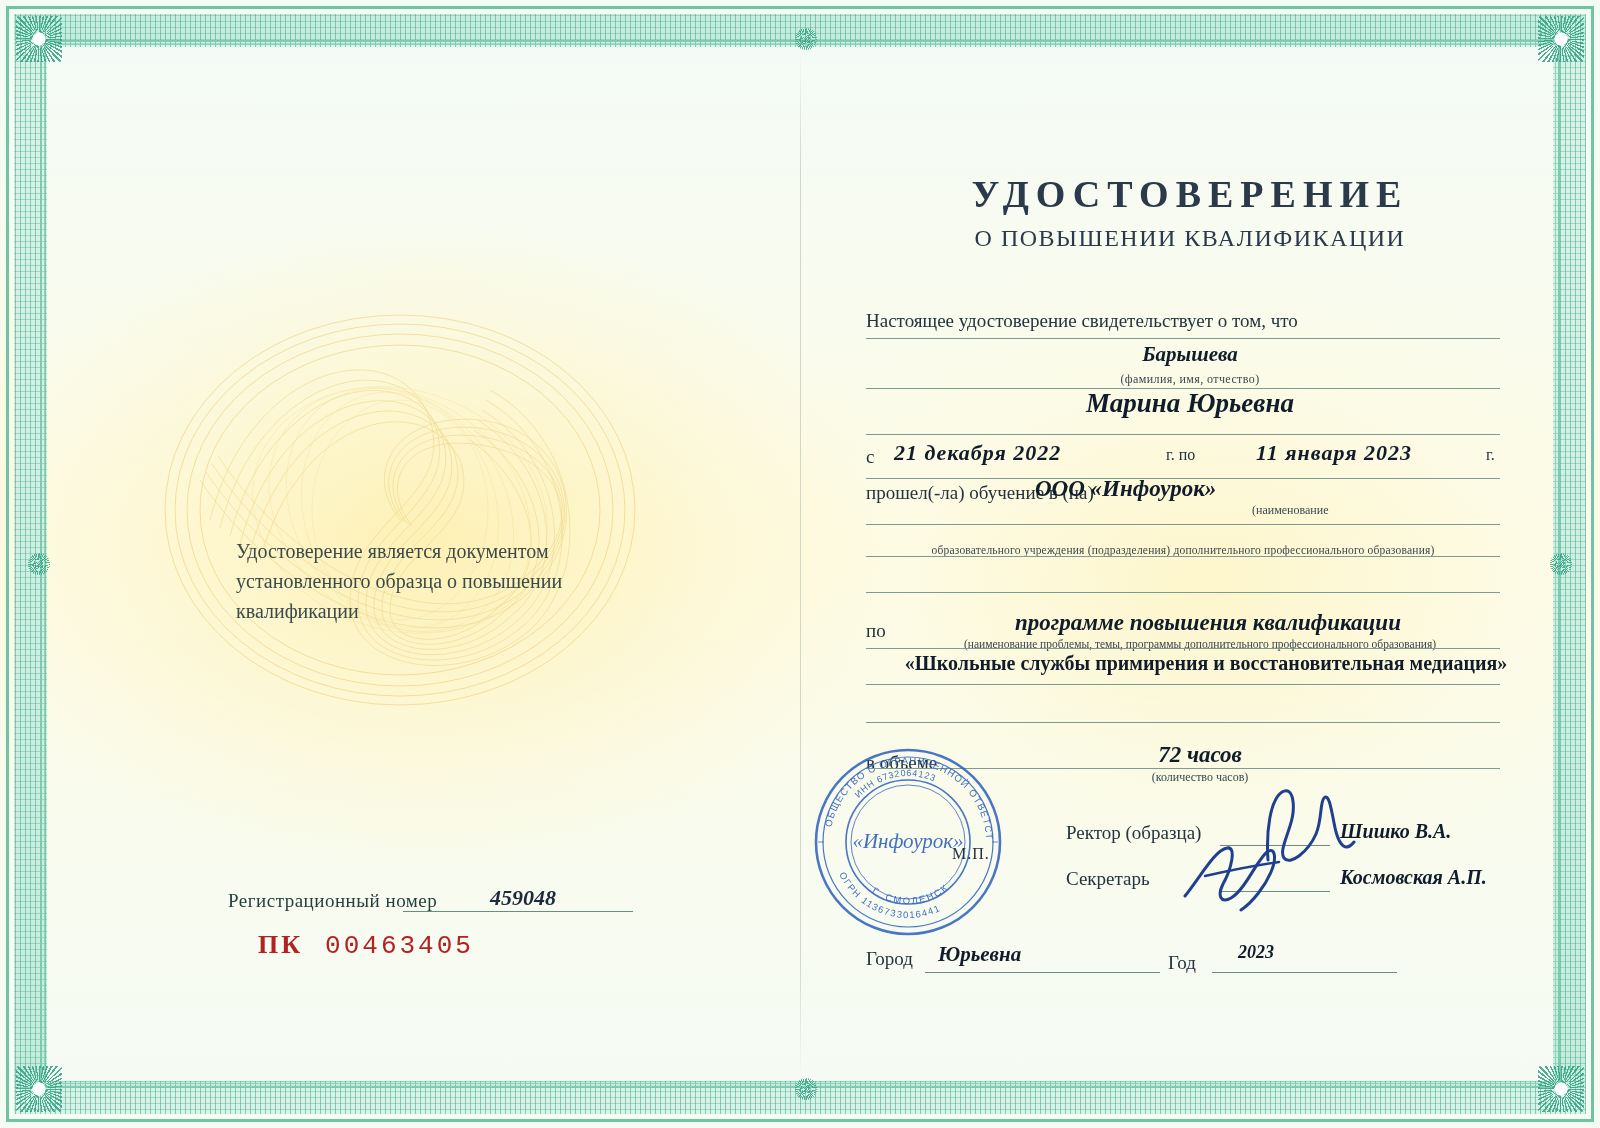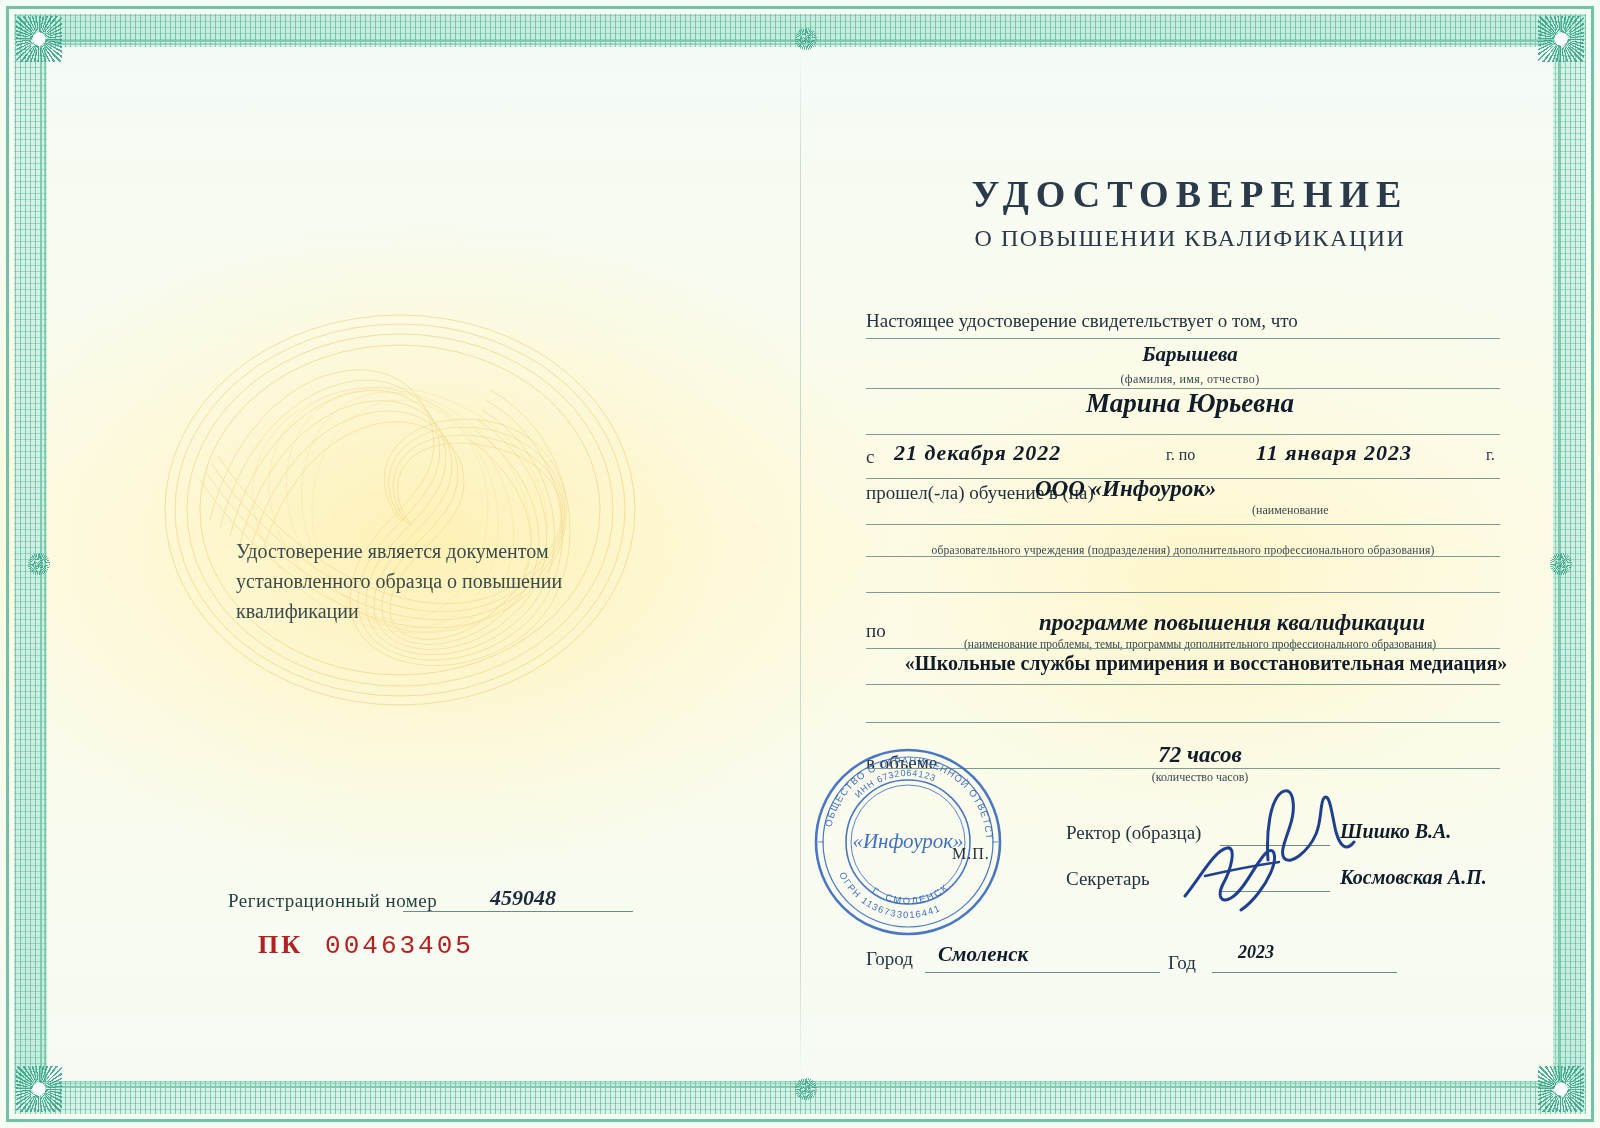--- a/index.html
+++ b/index.html
@@ -136,21 +136,21 @@
   .line4{position:absolute;left:866px;top:478px;width:634px;border-bottom:1px solid #7d9a93;}
   .org-label{position:absolute;left:866px;top:482px;font-size:19px;color:#24333f;}
   .org-value{position:absolute;left:1035px;top:476px;font-size:23px;font-weight:bold;font-style:italic;color:#111c2b;}
   .org-cap{position:absolute;left:1252px;top:503px;font-size:12px;color:#39474f;}
   .line5{position:absolute;left:866px;top:524px;width:634px;border-bottom:1px solid #7d9a93;}
   .line6{position:absolute;left:866px;top:556px;width:634px;border-bottom:1px solid #7d9a93;}
   .org-cap2{position:absolute;left:866px;top:544px;width:634px;text-align:center;font-size:11.5px;color:#39474f;letter-spacing:.2px;}
   .line7{position:absolute;left:866px;top:592px;width:634px;border-bottom:1px solid #7d9a93;}
 
   .po-label{position:absolute;left:866px;top:620px;font-size:19px;color:#24333f;}
-  .prog-value{position:absolute;left:932px;top:610px;width:600px;text-align:center;font-size:23px;font-weight:bold;font-style:italic;color:#111c2b;}
+  .prog-value{position:absolute;left:908px;top:610px;width:600px;text-align:center;font-size:23px;font-weight:bold;font-style:italic;color:#111c2b;}
   .prog-cap{position:absolute;left:900px;top:638px;width:600px;text-align:center;font-size:11.5px;color:#39474f;}
   .line8{position:absolute;left:866px;top:648px;width:634px;border-bottom:1px solid #7d9a93;}
   .prog-name{position:absolute;left:889px;top:652px;width:634px;text-align:center;font-size:20px;font-weight:bold;color:#111c2b;}
   .line9{position:absolute;left:866px;top:684px;width:634px;border-bottom:1px solid #7d9a93;}
   .line10{position:absolute;left:866px;top:722px;width:634px;border-bottom:1px solid #7d9a93;}
 
   .vol-label{position:absolute;left:866px;top:752px;font-size:19px;color:#24333f;}
   .hours{position:absolute;left:900px;top:742px;width:600px;text-align:center;font-size:23px;font-weight:bold;font-style:italic;color:#111c2b;}
   .hours-cap{position:absolute;left:900px;top:770px;width:600px;text-align:center;font-size:12px;color:#39474f;}
   .line11{position:absolute;left:866px;top:768px;width:634px;border-bottom:1px solid #7d9a93;}
@@ -330,17 +330,17 @@
   <svg class="sig1" viewBox="0 0 120 90">
     <path d="M18 78 C16 50, 20 18, 32 10 C44 3, 46 26, 40 44 C35 60, 30 70, 34 76 C40 84, 58 70, 66 52 C72 38, 70 20, 74 16 C80 10, 82 34, 86 50 C90 64, 96 70, 104 60" fill="none" stroke="#1f3f8f" stroke-width="3" stroke-linecap="round"></path>
   </svg>
   <svg class="sig2" viewBox="0 0 130 80">
     <path d="M10 60 C26 40, 40 14, 52 12 C62 10, 56 34, 48 48 C42 60, 46 68, 56 62 C70 54, 82 24, 92 16 C100 10, 102 22, 96 36 C90 50, 78 66, 66 74" fill="none" stroke="#1f3f8f" stroke-width="3" stroke-linecap="round"></path>
     <path d="M30 40 C48 36, 76 30, 104 26" fill="none" stroke="#1f3f8f" stroke-width="2.4" stroke-linecap="round"></path>
   </svg>
 
   <div class="city-label">Город</div>
   <div class="city-line"></div>
-  <div class="city-value">Смоленск</div>
+  <div class="city-value">Юрьевна</div>
   <div class="year-label">Год</div>
   <div class="year-line"></div>
   <div class="year-value">2023</div>
 </div>
 
 </body></html>

